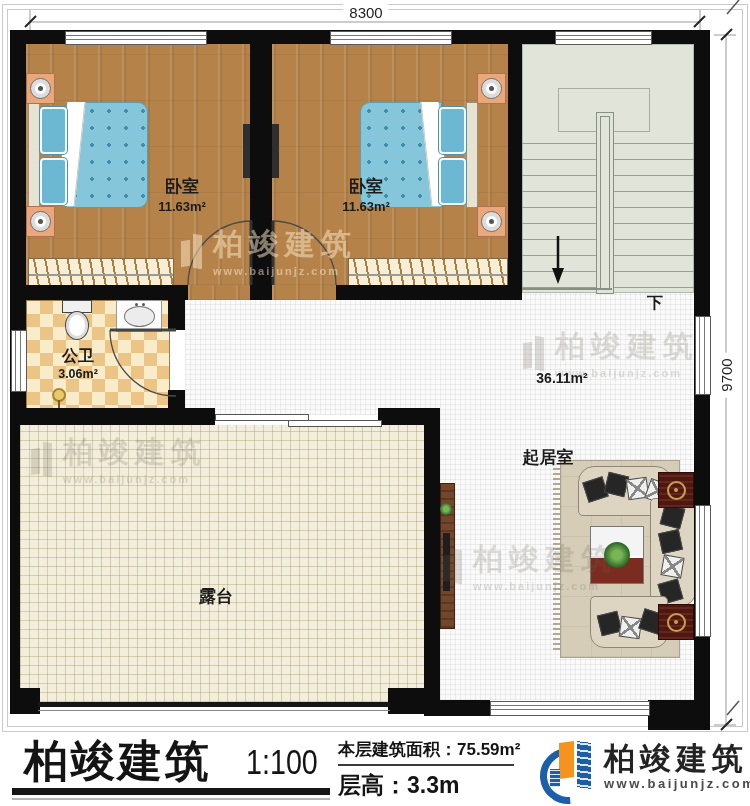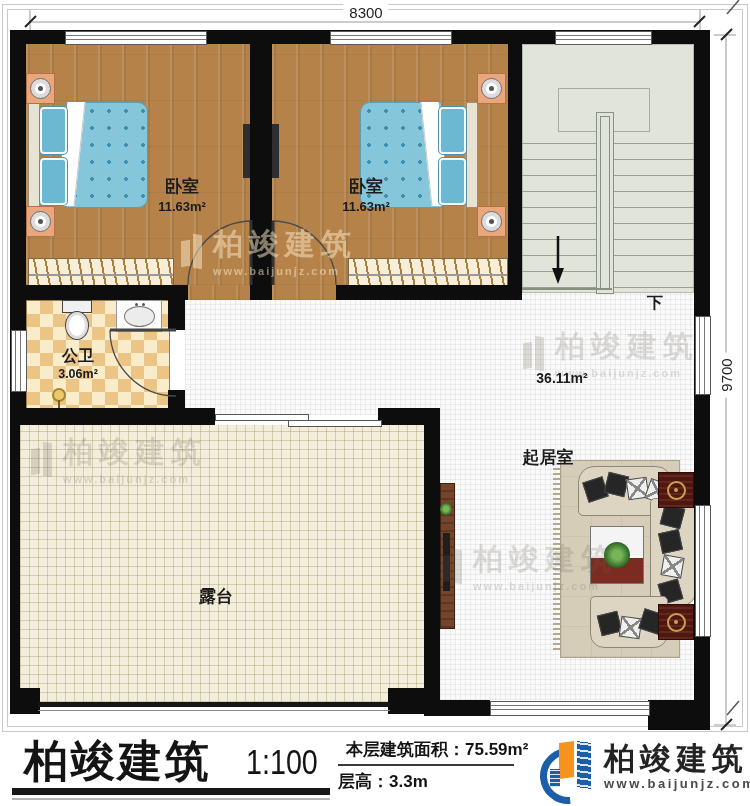--- a/index.html
+++ b/index.html
@@ -278,25 +278,25 @@
     <div>
         <div class="c">柏竣建筑</div>
         <div class="w">www.baijunjz.com</div>
       </div>
   </div>
 
   <div class="tb" style="left:24px;top:732px;font-size:44px;font-weight:900;letter-spacing:3px;">柏竣建筑</div>
   <div class="abs" style="left:12px;top:788px;width:318px;height:7px;background:#161616;z-index:10;"></div>
   <div class="abs" style="left:12px;top:798px;width:318px;height:2px;background:#b5b5b5;z-index:10;"></div>
   <div class="tb" style="left:246px;top:742px;font-size:35px;font-weight:400;transform:scaleX(0.82);transform-origin:left top;">1:100</div>
-  <div class="tb" style="left:338px;top:738px;font-size:17px;font-weight:600;margin-left:8px;">
+  <div class="tb" style="left:338px;top:738px;font-size:17px;font-weight:600;">
     <span>本层建筑面积：</span><span>75.59m²</span>
   </div>
   <div class="abs" style="left:338px;top:764px;width:176px;height:2px;background:#3a3a3a;z-index:10;"></div>
-  <div class="tb" style="left:338px;top:770px;font-size:17px;font-weight:600;">
+  <div class="tb" style="left:338px;top:770px;font-size:23px;font-weight:600;">
     <span>层高：</span><span>3.3m</span>
   </div>
 
   <div class="abs" style="left:540px;top:736px;width:60px;height:62px;z-index:10;">
     <div class="abs" style="left:0px;top:12px;width:42px;height:42px;border-radius:50%;border:7px solid #1c5fa8;border-right-color:transparent;border-top-color:transparent;transform:rotate(40deg);"></div>
     <div class="logoTower" style="left:19px;top:6px;width:15px;height:36px;background:#f6921e;transform:skewY(-8deg);"></div>
     <div class="logoTower" style="left:34px;top:2px;width:14px;height:46px;background:#1c5fa8;transform:skewY(8deg);background-image:repeating-linear-gradient(0deg,transparent 0 5px,rgba(255,255,255,.85) 5px 7px);background-clip:content-box;padding:4px 3px;"></div>
     <div class="logoTower" style="left:8px;top:30px;width:10px;height:18px;background:#1c5fa8;background-image:repeating-linear-gradient(0deg,transparent 0 3px,rgba(255,255,255,.85) 3px 4px);background-clip:content-box;padding:3px 2px;"></div>
   </div>
   <div class="tb" style="left:604px;top:738px;font-size:31px;font-weight:900;letter-spacing:5px;color:#232323;">柏竣建筑</div>

